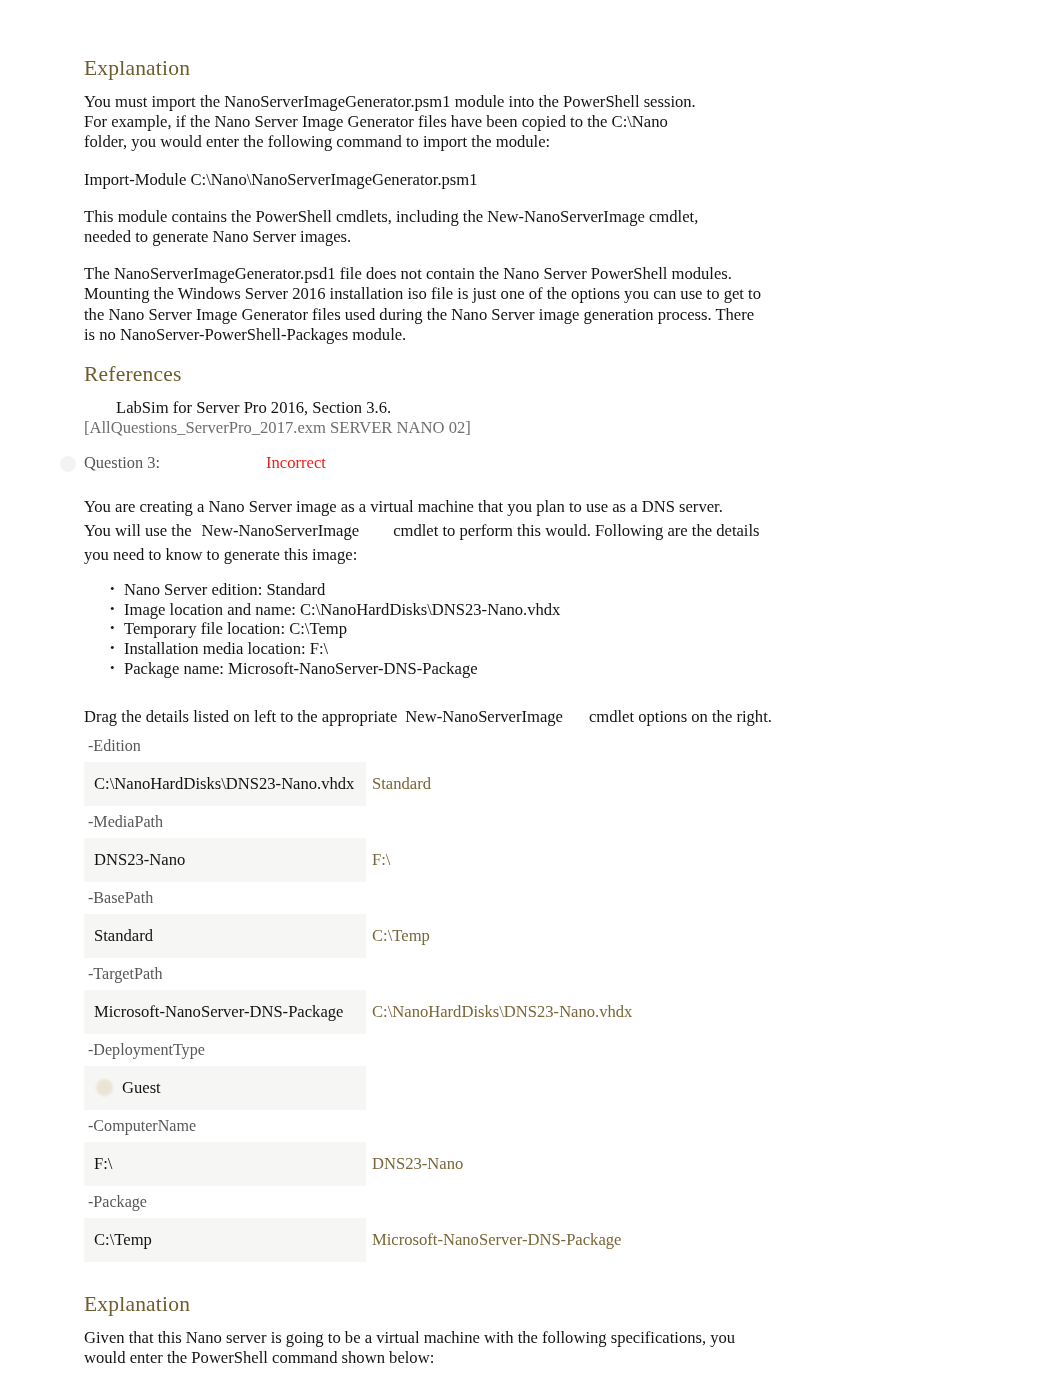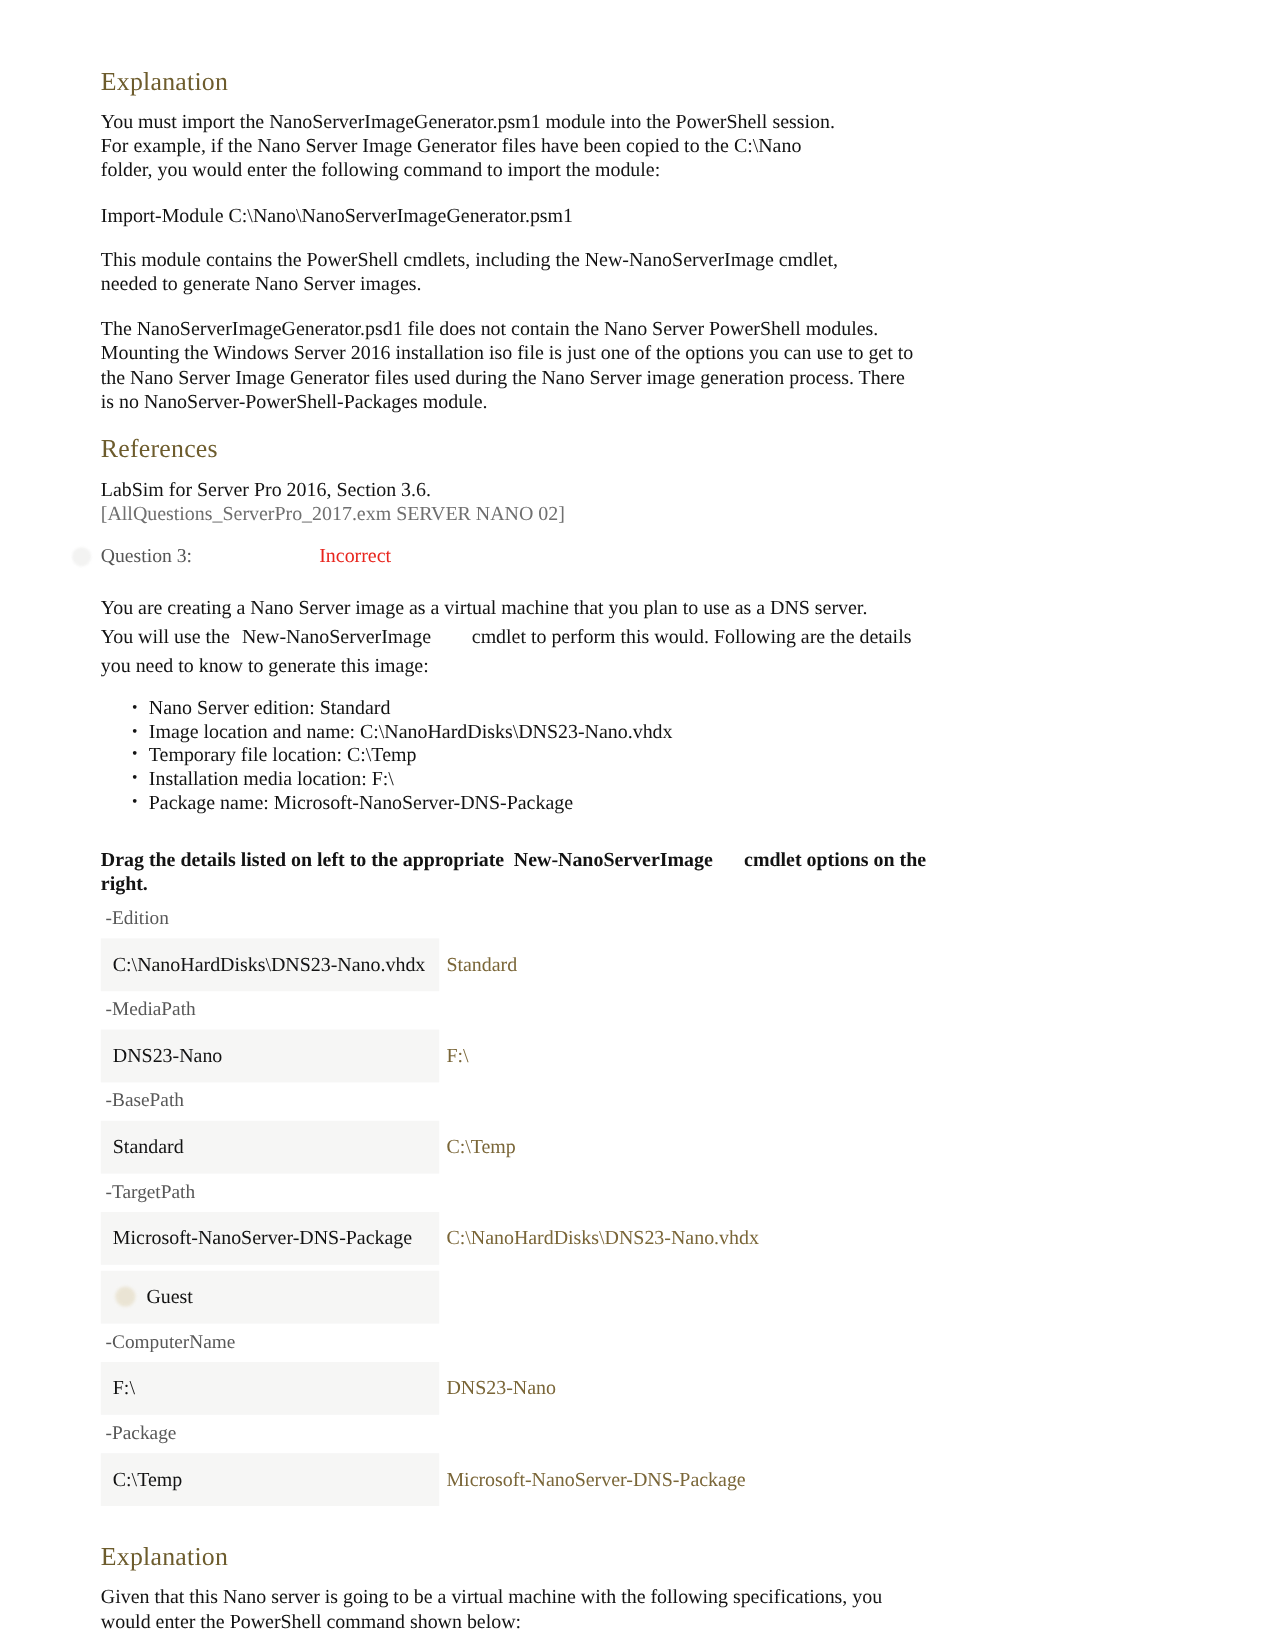--- a/index.html
+++ b/index.html
@@ -52,21 +52,21 @@
     line-height: 20.2px;
     margin: 0 0 17px 0;
     color: #131313;
   }
 
   .refs {
     font-size: 16.6px;
     line-height: 20.4px;
     margin: 0;
   }
-  .refs .ref-primary { color: #131313; display: block; }
+  .refs .ref-primary { color: #131313; display: block; margin-left: 32px; }
   .refs .ref-secondary { color: #6f6f6f; display: block; }
 
   
   .question-row {
     position: relative;
     margin-top: 14px;
     margin-bottom: 14px;
     height: 24px;
     text-decoration: underline;
   }
@@ -134,21 +134,20 @@
     color: #131313;
   }
 
   .drag-instruction {
     margin-top: 28px;
     margin-bottom: 6px;
     font-size: 16.6px;
     line-height: 20.3px;
     color: #131313;
     max-width: 690px;
-    font-weight: bold;
   }
 
   
   .match-grid {
     margin-top: 8px;
     position: relative;
   }
   .match-block {
     position: relative;
     margin-bottom: 1px;
@@ -274,20 +273,21 @@
 
       <div class="match-block">
         <div class="param-label">-TargetPath</div>
         <div class="answer-row">
           <div class="user-answer">Microsoft-NanoServer-DNS-Package</div>
           <div class="correct-answer">C:\NanoHardDisks\DNS23-Nano.vhdx</div>
         </div>
       </div>
 
       <div class="match-block">
+        <div class="param-label">-DeploymentType</div>
         <div class="answer-row">
           <div class="user-answer has-marker">Guest</div>
           <span class="drop-marker"></span>
           <div class="correct-answer"></div>
         </div>
       </div>
 
       <div class="match-block">
         <div class="param-label">-ComputerName</div>
         <div class="answer-row">

